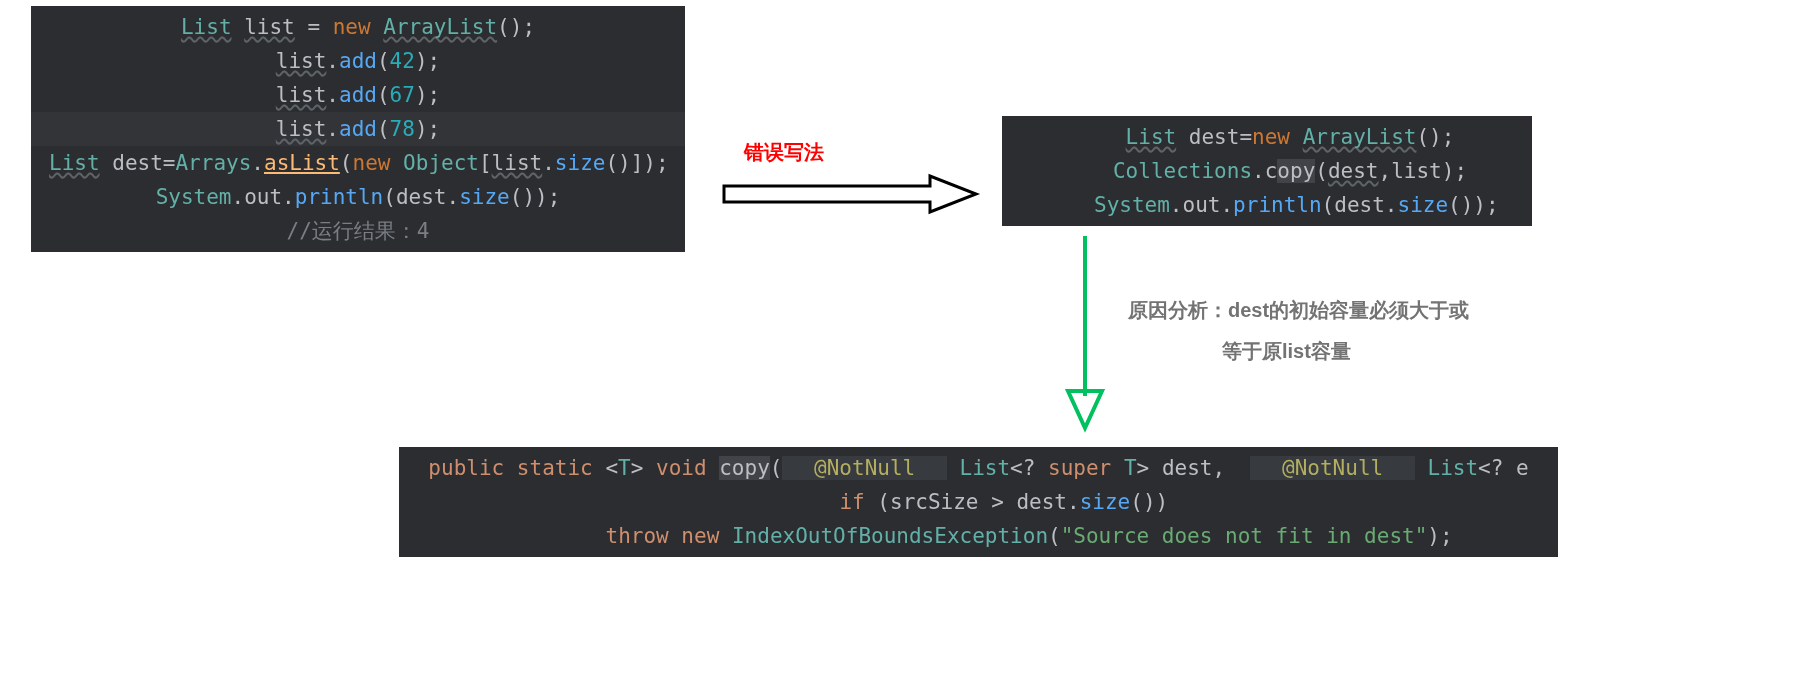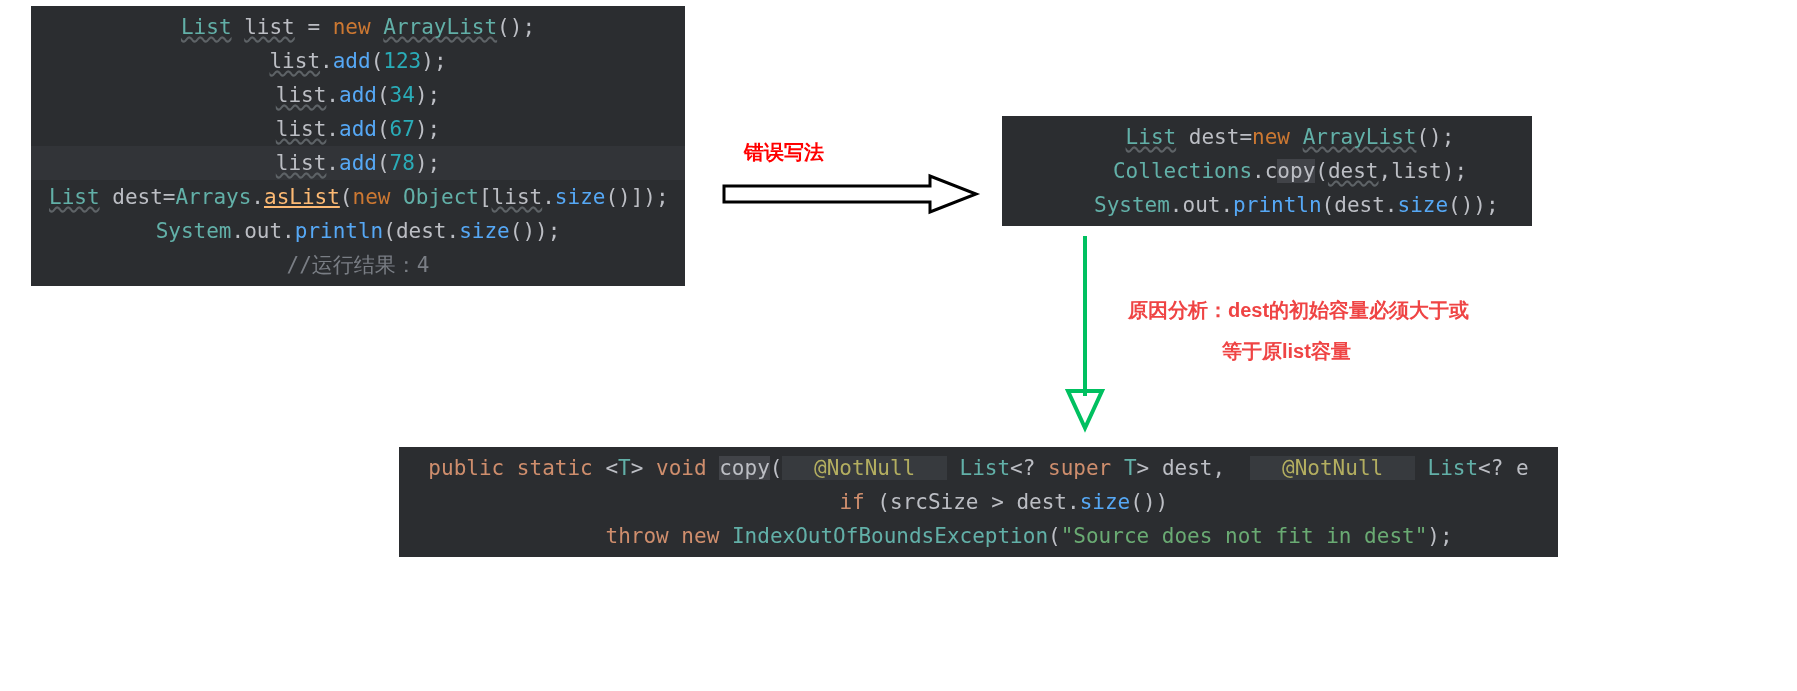--- a/index.html
+++ b/index.html
@@ -43,32 +43,31 @@
   .hl-line { background: #323438; }
 
   .label {
     position: absolute;
     font-family: "Microsoft YaHei", sans-serif;
     font-weight: 700;
     font-size: 20px;
     white-space: pre;
   }
   .label-red { color: #ff0000; }
-  .label-green { color: #ef4444; }
+  .label-green { color: #737373; }
 
   .arrow-svg { position: absolute; overflow: visible; }
 </style>
 </head>
 <body>
 
 <div class="code-block" style="left:31px; top:6px; width:654px;">
   <div id="block1-lines">
       <div class="code-line"><span class="tk-type">List</span><span class="tk-punc"> </span><span class="tk-ident-u">list</span><span class="tk-punc"> = </span><span class="tk-kw">new</span><span class="tk-punc"> </span><span class="tk-type">ArrayList</span><span class="tk-punc">();</span></div>
-      <div class="code-line"><span class="tk-ident-u">list</span><span class="tk-punc">.</span><span class="tk-method">add</span><span class="tk-punc">(</span><span class="tk-num">123</span><span class="tk-punc">);</span></div>
-      <div class="code-line"><span class="tk-ident-u">list</span><span class="tk-punc">.</span><span class="tk-method">add</span><span class="tk-punc">(</span><span class="tk-num">34</span><span class="tk-punc">);</span></div>
+      <div class="code-line"><span class="tk-ident-u">list</span><span class="tk-punc">.</span><span class="tk-method">add</span><span class="tk-punc">(</span><span class="tk-num">42</span><span class="tk-punc">);</span></div>
       <div class="code-line"><span class="tk-ident-u">list</span><span class="tk-punc">.</span><span class="tk-method">add</span><span class="tk-punc">(</span><span class="tk-num">67</span><span class="tk-punc">);</span></div>
       <div class="code-line hl-line"><span class="tk-ident-u">list</span><span class="tk-punc">.</span><span class="tk-method">add</span><span class="tk-punc">(</span><span class="tk-num">78</span><span class="tk-punc">);</span></div>
       <div class="code-line"><span class="tk-type">List</span><span class="tk-punc"> </span><span class="tk-ident">dest</span><span class="tk-punc">=</span><span class="tk-type-plain">Arrays</span><span class="tk-punc">.</span><span class="tk-method-y">asList</span><span class="tk-punc">(</span><span class="tk-kw">new</span><span class="tk-punc"> </span><span class="tk-type-plain">Object</span><span class="tk-punc">[</span><span class="tk-ident-u">list</span><span class="tk-punc">.</span><span class="tk-method">size</span><span class="tk-punc">()]);</span></div>
       <div class="code-line"><span class="tk-type-plain">System</span><span class="tk-punc">.</span><span class="tk-ident">out</span><span class="tk-punc">.</span><span class="tk-method">println</span><span class="tk-punc">(</span><span class="tk-ident">dest</span><span class="tk-punc">.</span><span class="tk-method">size</span><span class="tk-punc">());</span></div>
       <div class="code-line"><span class="tk-comment">//运行结果：4</span></div>
     </div>
 </div>
 
 <div class="code-block" style="left:1002px; top:116px; width:530px;padding-left:46px;">
   <div id="block2-lines">

